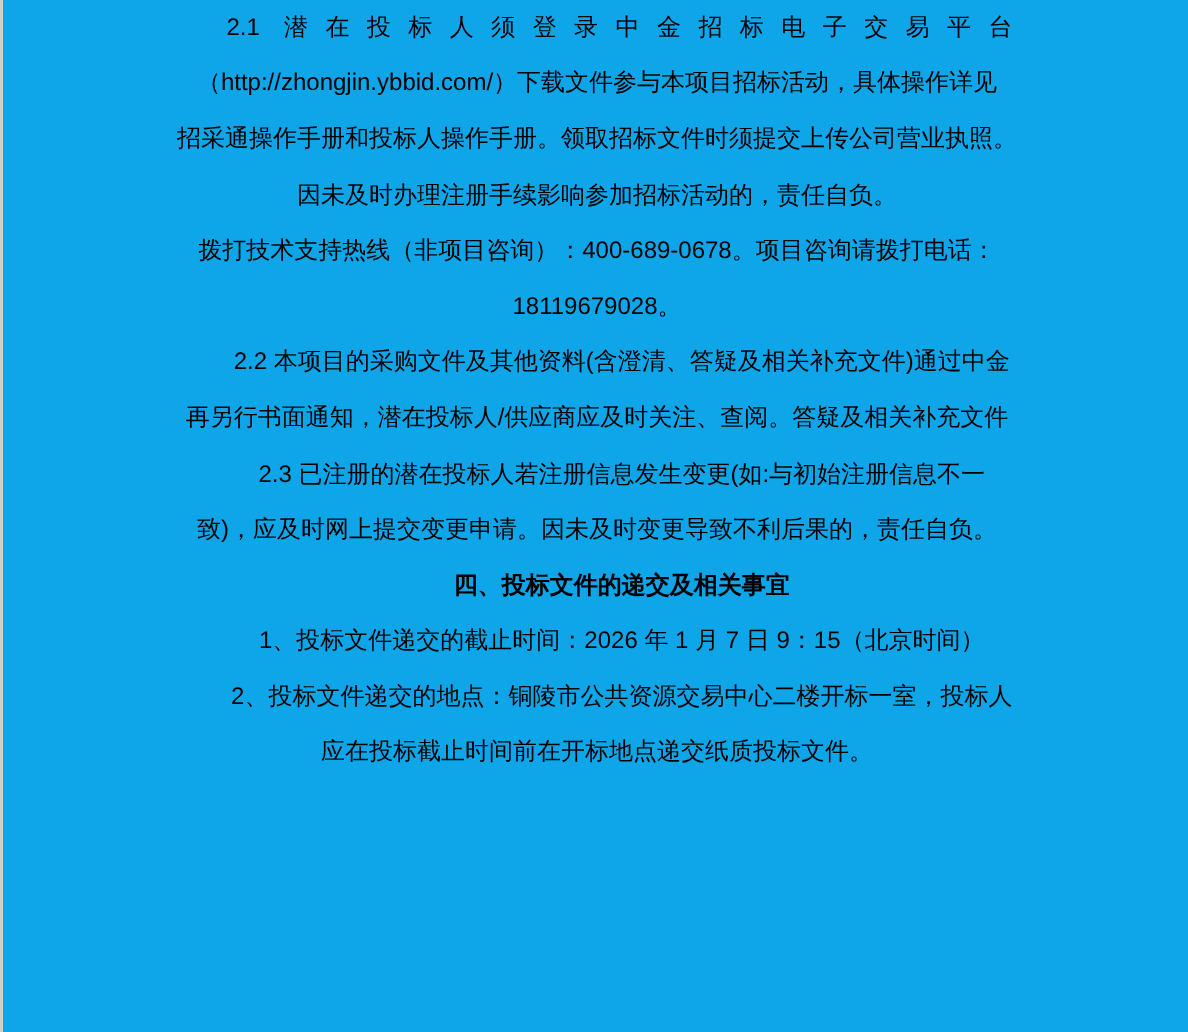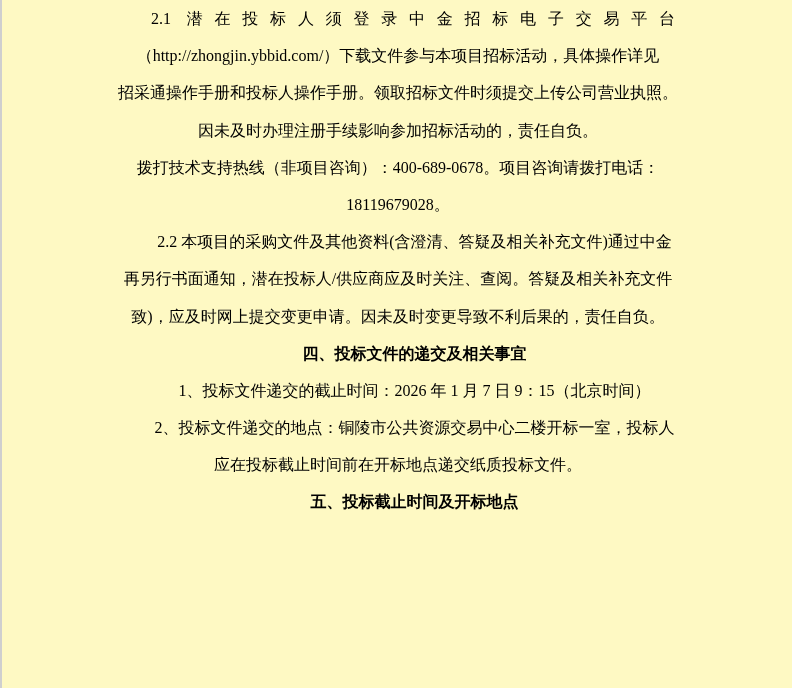--- a/index.html
+++ b/index.html
@@ -4,23 +4,23 @@
 <style>
   html, body {
     margin: 0;
     padding: 0;
     background: #ffffff;
   }
   .page {
     position: relative;
     width: 792px;
     height: 688px;
-    background: #fef9c3;
+    background: #0ea5e9;
     overflow: hidden;
-    font-family: Liberation Serif, serif;
+    font-family: Liberation Sans, sans-serif;
     color: #000000;
   }
   .left-edge {
     position: absolute;
     left: 0;
     top: 0;
     width: 2px;
     height: 688px;
     background: #cfcfcf;
   }
@@ -58,20 +58,20 @@
   <div class="left-edge"></div>
   <div class="content" id="document-content">
       <div class="line indent spread">2.1 潜在投标人须登录中金招标电子交易平台</div>
       <div class="line">（http://zhongjin.ybbid.com/）下载文件参与本项目招标活动，具体操作详见</div>
       <div class="line">招采通操作手册和投标人操作手册。领取招标文件时须提交上传公司营业执照。</div>
       <div class="line">因未及时办理注册手续影响参加招标活动的，责任自负。</div>
       <div class="line">拨打技术支持热线（非项目咨询）：400-689-0678。项目咨询请拨打电话：</div>
       <div class="line">18119679028。</div>
       <div class="line indent">2.2 本项目的采购文件及其他资料(含澄清、答疑及相关补充文件)通过中金</div>
       <div class="line">再另行书面通知，潜在投标人/供应商应及时关注、查阅。答疑及相关补充文件</div>
+      <div class="line indent">2.3 已注册的潜在投标人若注册信息发生变更(如:与初始注册信息不一</div>
       <div class="line">致)，应及时网上提交变更申请。因未及时变更导致不利后果的，责任自负。</div>
       <div class="line indent bold">四、投标文件的递交及相关事宜</div>
       <div class="line indent">1、投标文件递交的截止时间：2026 年 1 月 7 日 9：15（北京时间）</div>
       <div class="line indent">2、投标文件递交的地点：铜陵市公共资源交易中心二楼开标一室，投标人</div>
       <div class="line">应在投标截止时间前在开标地点递交纸质投标文件。</div>
-      <div class="line indent bold">五、投标截止时间及开标地点</div>
     </div>
 </div>
 
 </body></html>

